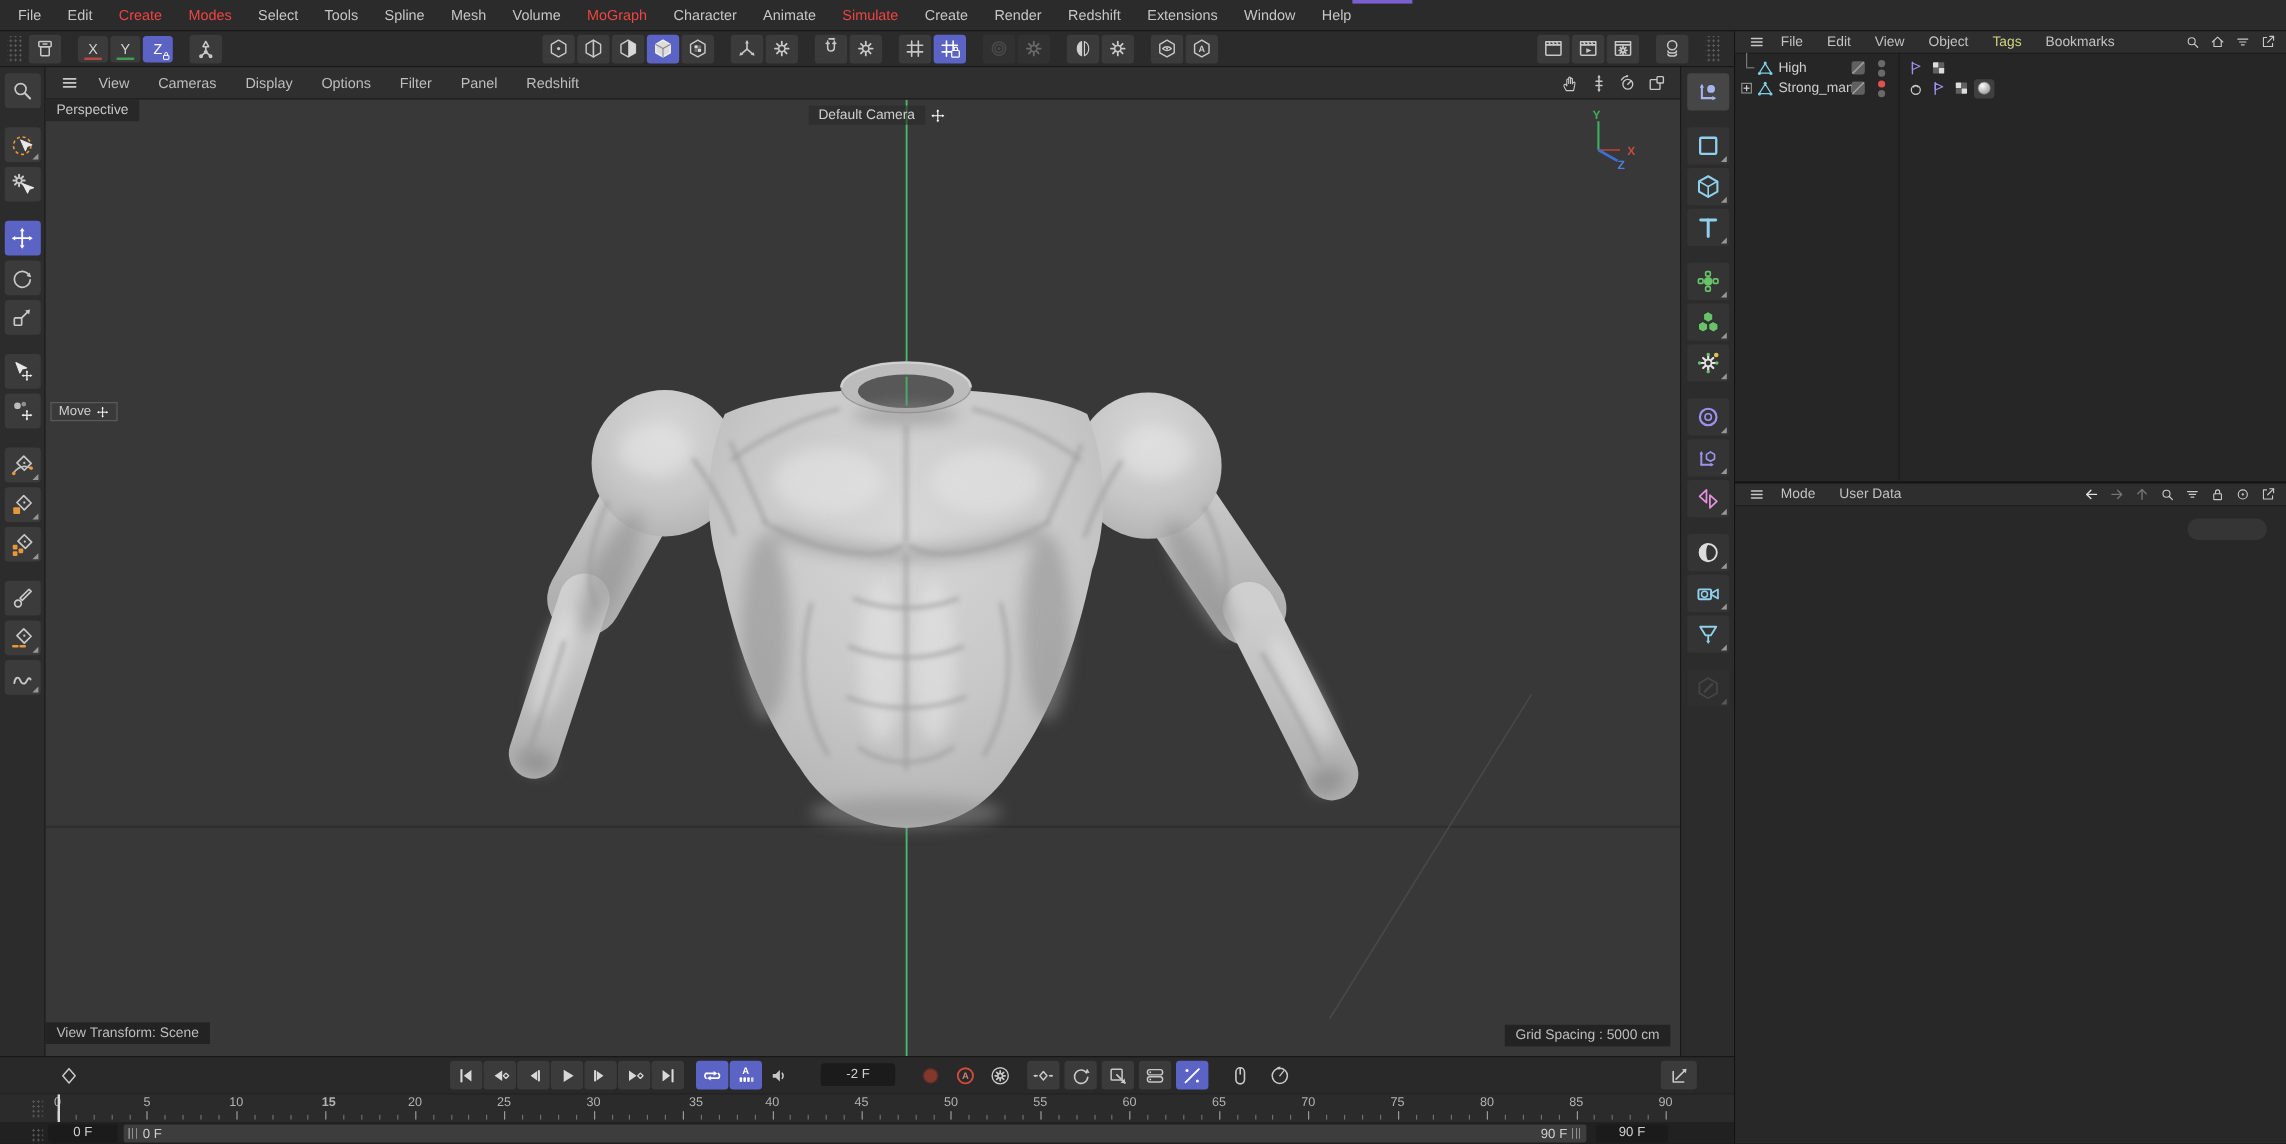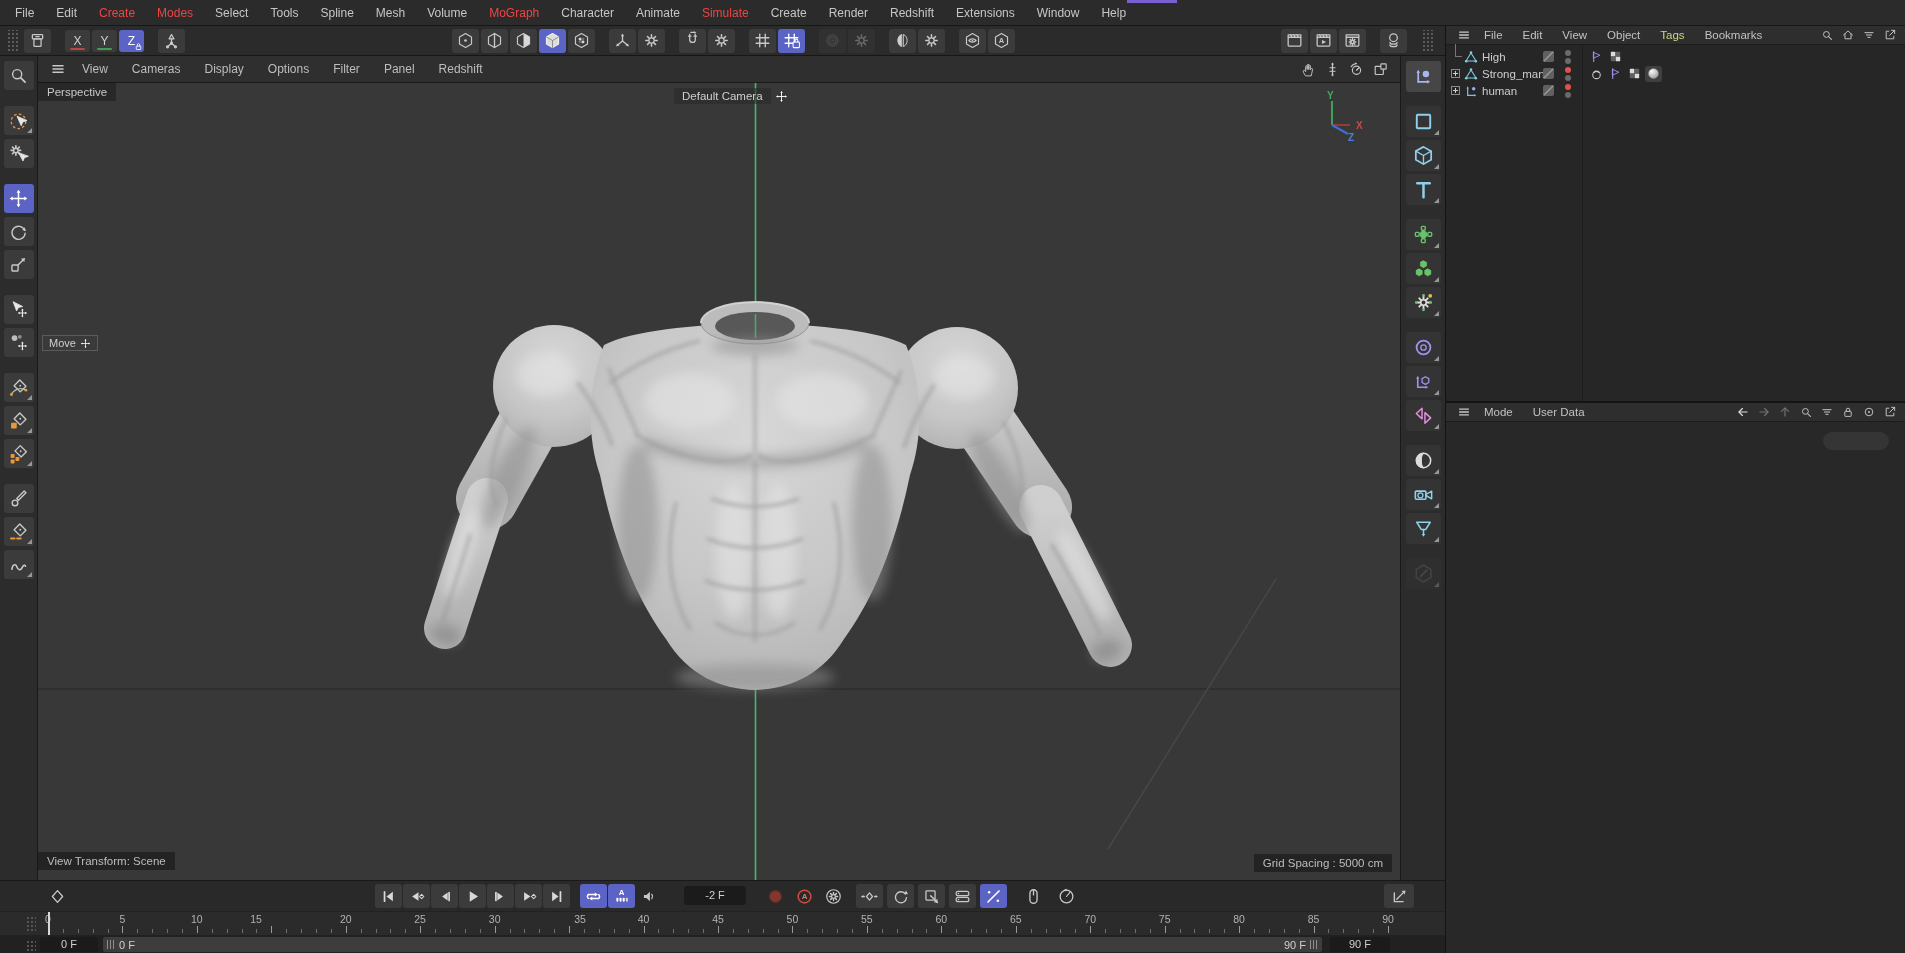--- a/index.html
+++ b/index.html
@@ -1133,21 +1133,21 @@
             <span class="rtick" style="left: 152.222px; height: 4px; background: rgb(110, 110, 110);"></span>
             <span class="rtick" style="left: 167.111px; height: 4px; background: rgb(110, 110, 110);"></span>
             <span class="rtick" style="left: 182px; height: 4px; background: rgb(110, 110, 110);"></span>
             <span class="rtick" style="left: 196.889px; height: 7px; background: rgb(154, 154, 154);"></span>
             <span class="rlabel" style="left: 196.889px;">10</span>
             <span class="rtick" style="left: 211.778px; height: 4px; background: rgb(110, 110, 110);"></span>
             <span class="rtick" style="left: 226.667px; height: 4px; background: rgb(110, 110, 110);"></span>
             <span class="rtick" style="left: 241.556px; height: 4px; background: rgb(110, 110, 110);"></span>
             <span class="rtick" style="left: 256.444px; height: 4px; background: rgb(110, 110, 110);"></span>
             <span class="rtick" style="left: 271.333px; height: 7px; background: rgb(154, 154, 154);"></span>
-            <span class="rlabel" style="left: 256px;">15</span>
+            <span class="rlabel" style="left: 274px; font-weight: bold;">15</span>
             <span class="rtick" style="left: 286.222px; height: 4px; background: rgb(110, 110, 110);"></span>
             <span class="rtick" style="left: 301.111px; height: 4px; background: rgb(110, 110, 110);"></span>
             <span class="rtick" style="left: 316px; height: 4px; background: rgb(110, 110, 110);"></span>
             <span class="rtick" style="left: 330.889px; height: 4px; background: rgb(110, 110, 110);"></span>
             <span class="rtick" style="left: 345.778px; height: 7px; background: rgb(154, 154, 154);"></span>
             <span class="rlabel" style="left: 345.778px;">20</span>
             <span class="rtick" style="left: 360.667px; height: 4px; background: rgb(110, 110, 110);"></span>
             <span class="rtick" style="left: 375.556px; height: 4px; background: rgb(110, 110, 110);"></span>
             <span class="rtick" style="left: 390.444px; height: 4px; background: rgb(110, 110, 110);"></span>
             <span class="rtick" style="left: 405.333px; height: 4px; background: rgb(110, 110, 110);"></span>
@@ -1397,41 +1397,20 @@
                         <stop offset="0" stop-color="#fafafa"></stop>
                         <stop offset="1" stop-color="#909090"></stop>
                       </radialGradient>
                     </defs>
                     <circle cx="12" cy="12" r="8.2" stroke="#6e6e6e" stroke-width="0.8" fill="url(#mgr)"></circle>
                   </svg>
                 </span>
               </span>
             </span>
           </div>
-          <div class="trow">
-            <span class="expand"></span>
-            <span class="oicon">
-              <span style="display: flex; align-items: center; justify-content: center;">
-                <svg viewBox="0 0 24 24" xmlns="http://www.w3.org/2000/svg" style="width: 16px; height: 16px;">
-                  <line x1="7" y1="18.5" x2="7" y2="7.5" stroke="#8fb4e8" stroke-width="1.8" stroke-linecap="round"></line>
-                  <polygon points="7,5 5.2,8.4 8.8,8.4" fill="#8fb4e8"></polygon>
-                  <line x1="7" y1="18.5" x2="17.5" y2="18.5" stroke="#8fb4e8" stroke-width="1.8" stroke-linecap="round"></line>
-                  <polygon points="20,18.5 16.6,16.7 16.6,20.3" fill="#8fb4e8"></polygon>
-                  <circle cx="16" cy="8.5" r="2.6" stroke="none" stroke-width="0" fill="#8fb4e8"></circle>
-                </svg>
-              </span>
-            </span>
-            <span>human</span>
-            <span class="chip"></span>
-            <span class="dots">
-              <i style="background: rgb(224, 81, 75);"></i>
-              <i style="background: rgb(106, 106, 106);"></i>
-            </span>
-            <span class="tags"></span>
-          </div>
         </div>
       <div class="section-split"></div>
       <div class="pmenu" id="attr-menu">
           <span class="hamb">
             <span style="display: flex; align-items: center; justify-content: center;">
               <svg viewBox="0 0 24 24" xmlns="http://www.w3.org/2000/svg" style="width: 14px; height: 14px;">
                 <line x1="4.5" y1="7" x2="19.5" y2="7" stroke="#c8c8c8" stroke-width="2.2" stroke-linecap="round"></line>
                 <line x1="4.5" y1="12" x2="19.5" y2="12" stroke="#c8c8c8" stroke-width="2.2" stroke-linecap="round"></line>
                 <line x1="4.5" y1="17" x2="19.5" y2="17" stroke="#c8c8c8" stroke-width="2.2" stroke-linecap="round"></line>
               </svg>

